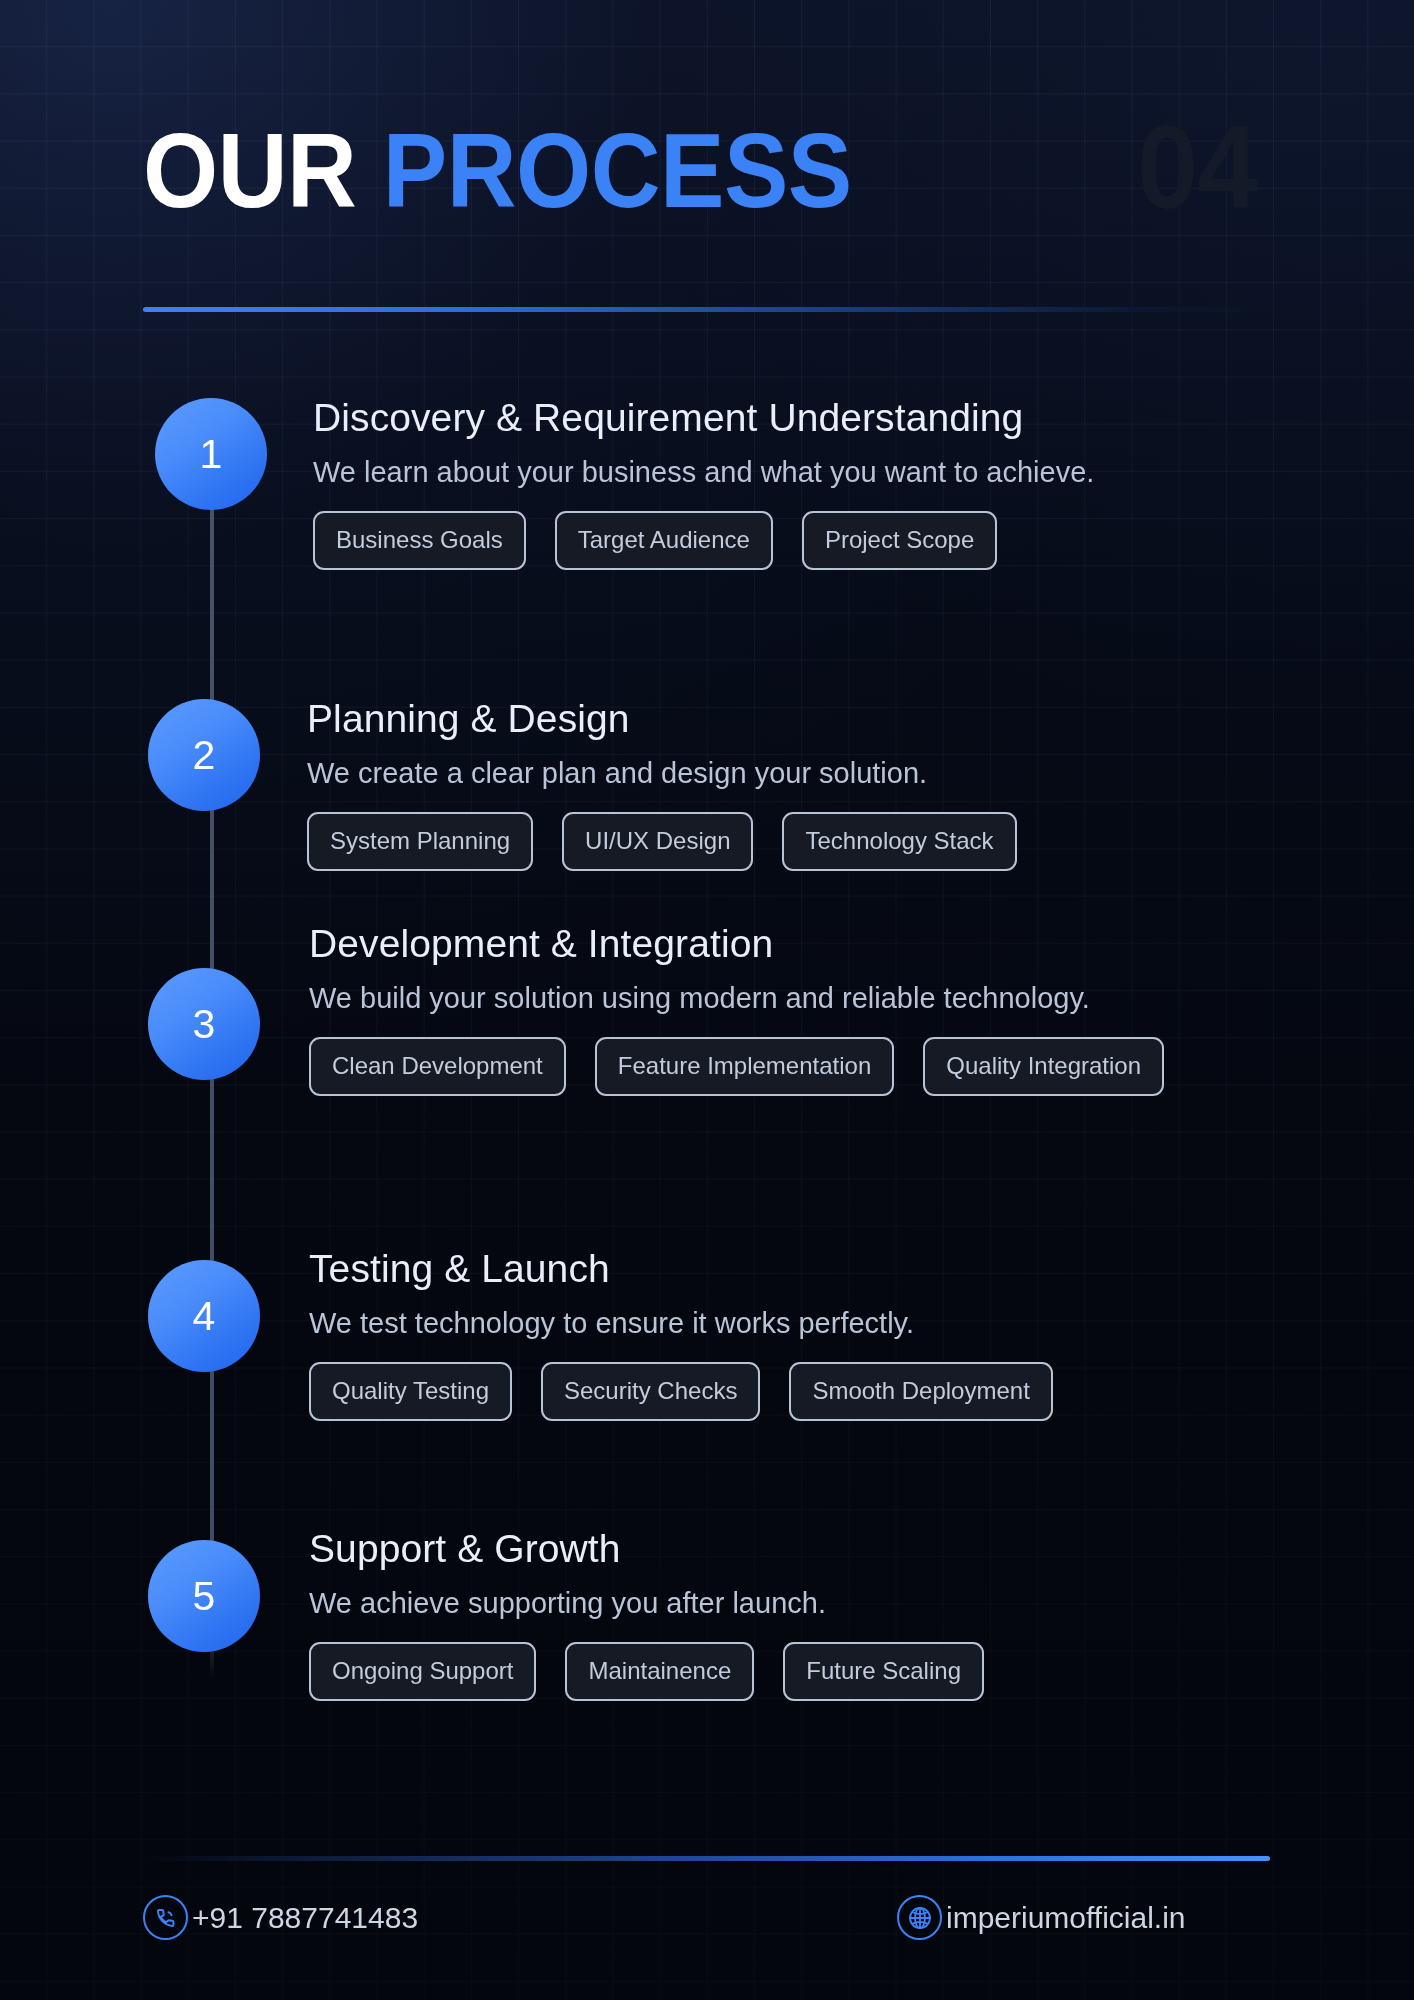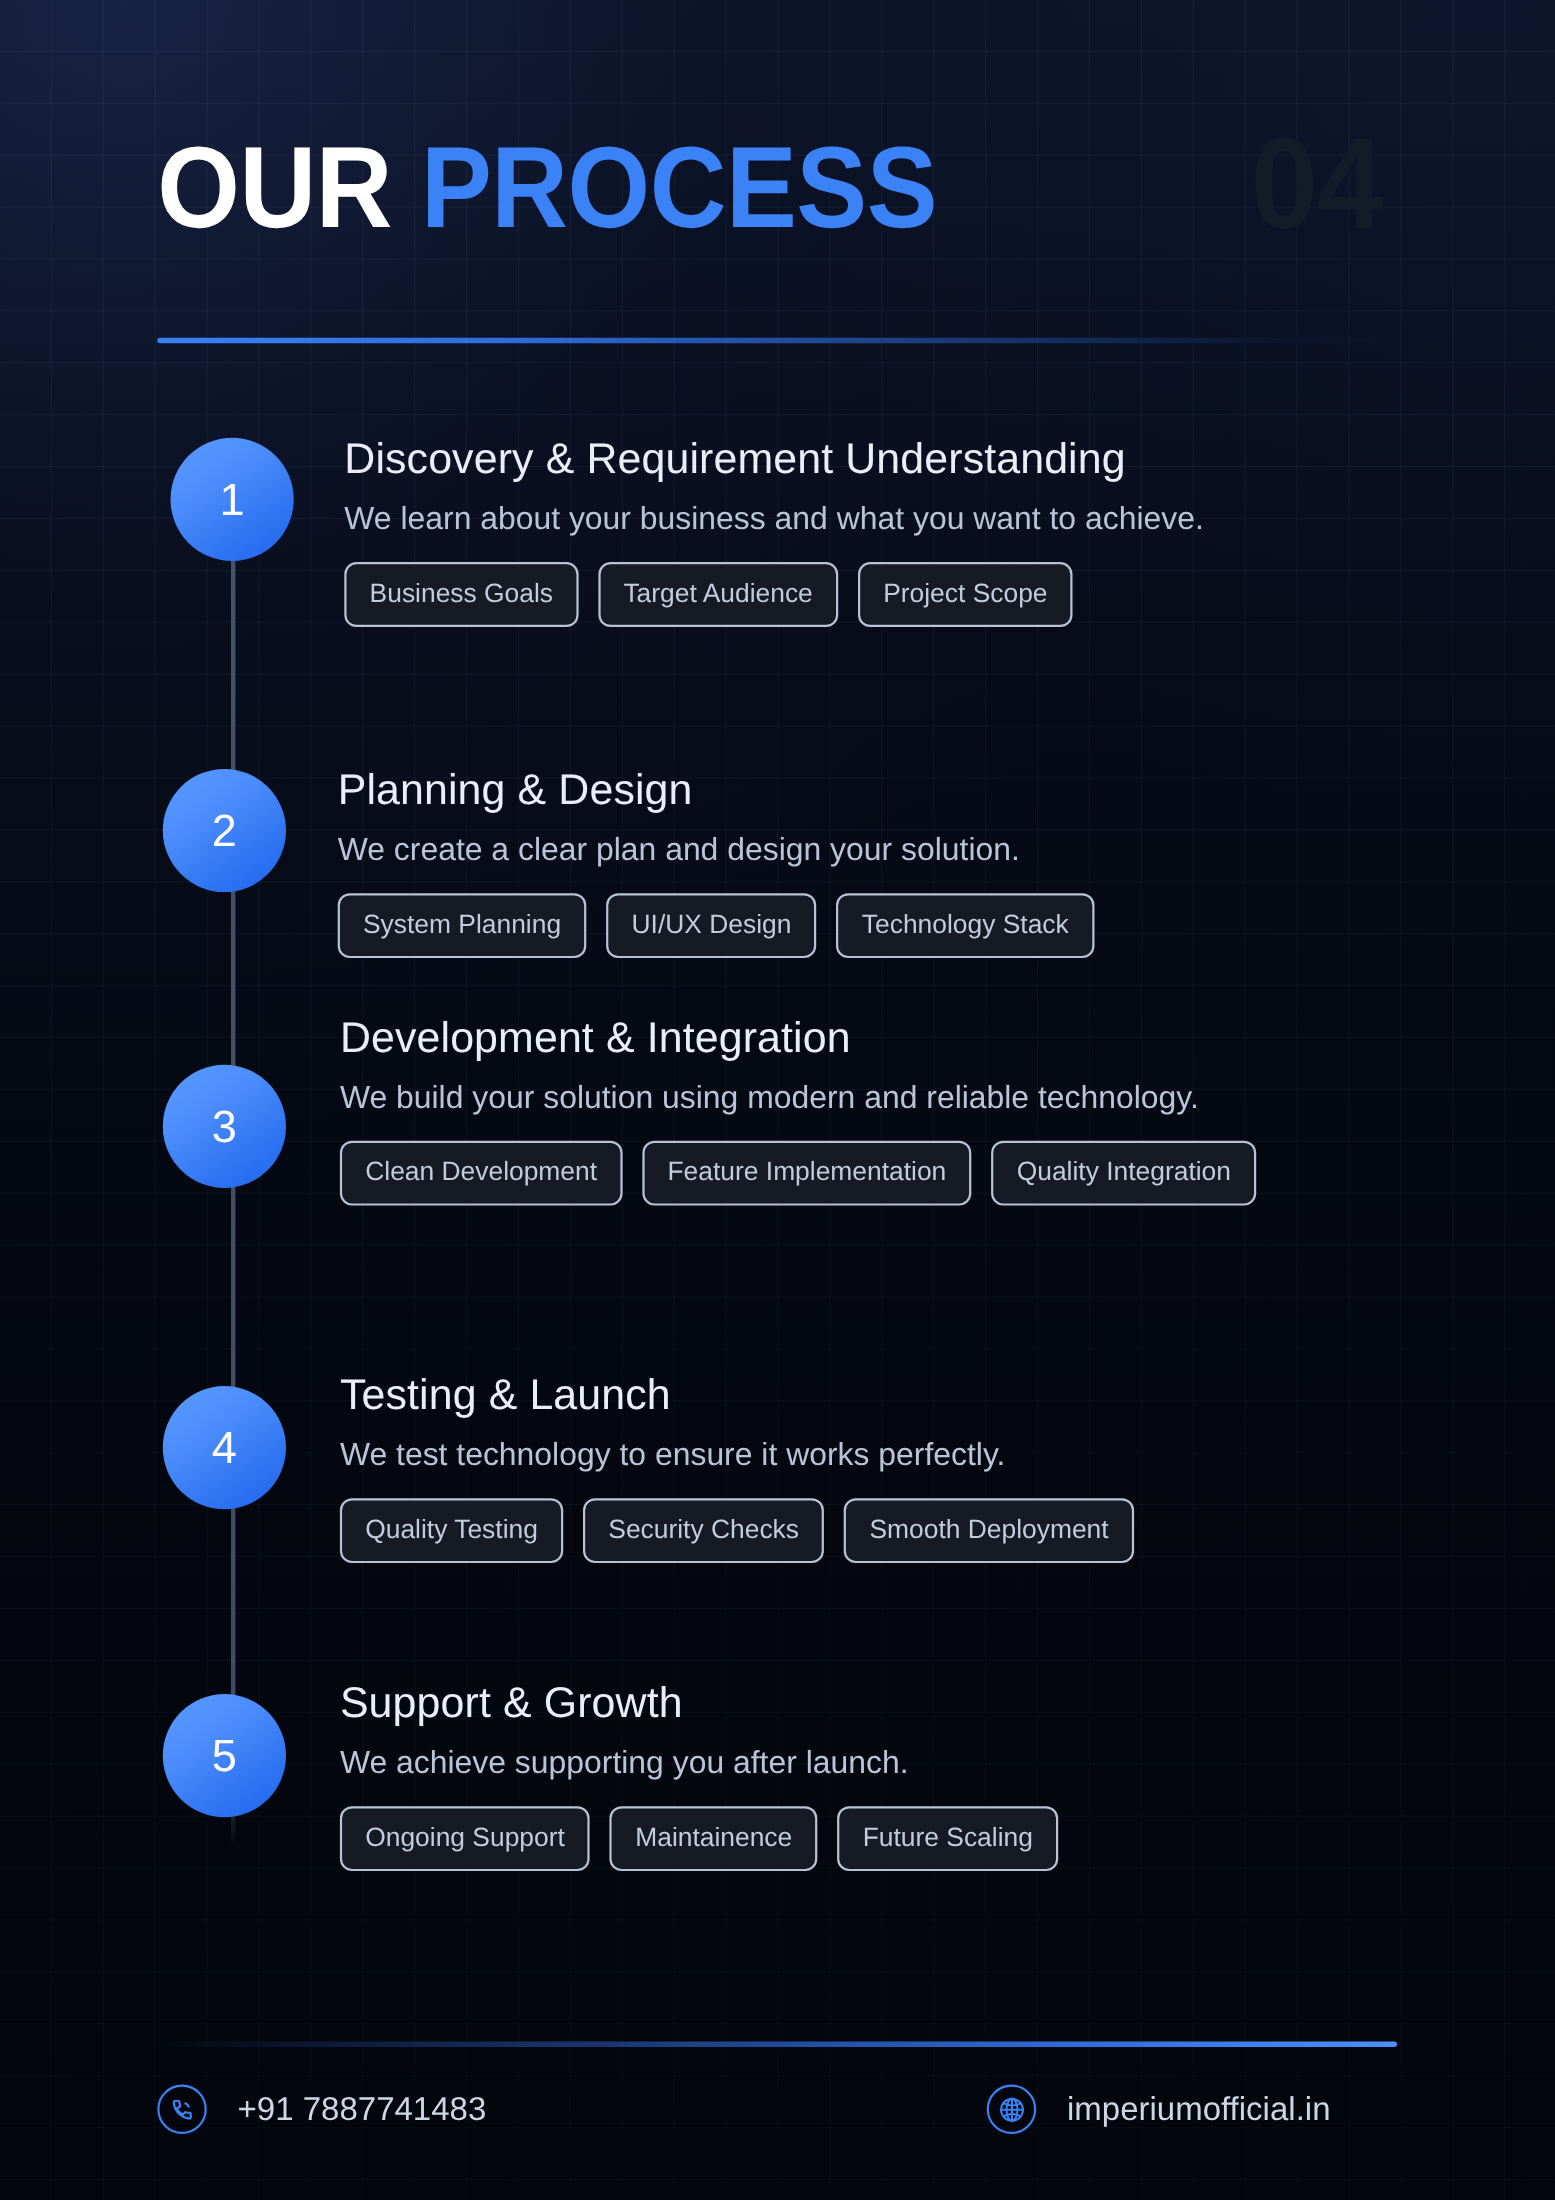--- a/index.html
+++ b/index.html
@@ -109,21 +109,21 @@
   }
   .step-desc {
     margin-top:14px;
     font-size:29px;
     font-weight:400;
     color:#b9c4d6;
     line-height:1.25;
     max-width:905px;
   }
 
-  .tags { margin-top:21px; display:flex; gap:18px; }
+  .tags { margin-top:21px; display:flex; gap:29px; }
 
   .tag {
     border:2px solid #b8c3d4;
     border-radius:11px;
     background:#151a24;
     color:#c3ccdb;
     font-size:24px;
     line-height:1;
     padding:15px 21px 16px 21px;
     white-space:nowrap;
@@ -131,21 +131,21 @@
 
   
   #footer-rule {
     position:absolute; left:143px; top:1856px;
     width:1127px; height:5px; border-radius:3px;
     background:linear-gradient(90deg, rgba(7,12,26,0) 0%, #0b1832 12%, #1b3d7d 40%, #2f6ddb 74%, #4a90ff 100%);
   }
 
   #footer { position:absolute; left:0; top:1895px; width:1414px; height:80px; }
 
-  .contact { position:absolute; display:flex; align-items:center; gap:28px; }
+  .contact { position:absolute; display:flex; align-items:center; gap:4px; }
   #contact-phone { left:143px; top:0; }
   #contact-web   { left:897px; top:0;text-align:center; }
 
   .contact-icon {
     width:45px; height:45px; border-radius:50%;
     border:2px solid #3b82f6;
     display:flex; align-items:center; justify-content:center;
     flex:0 0 auto;
   }
   .contact-icon svg { display:block; }

